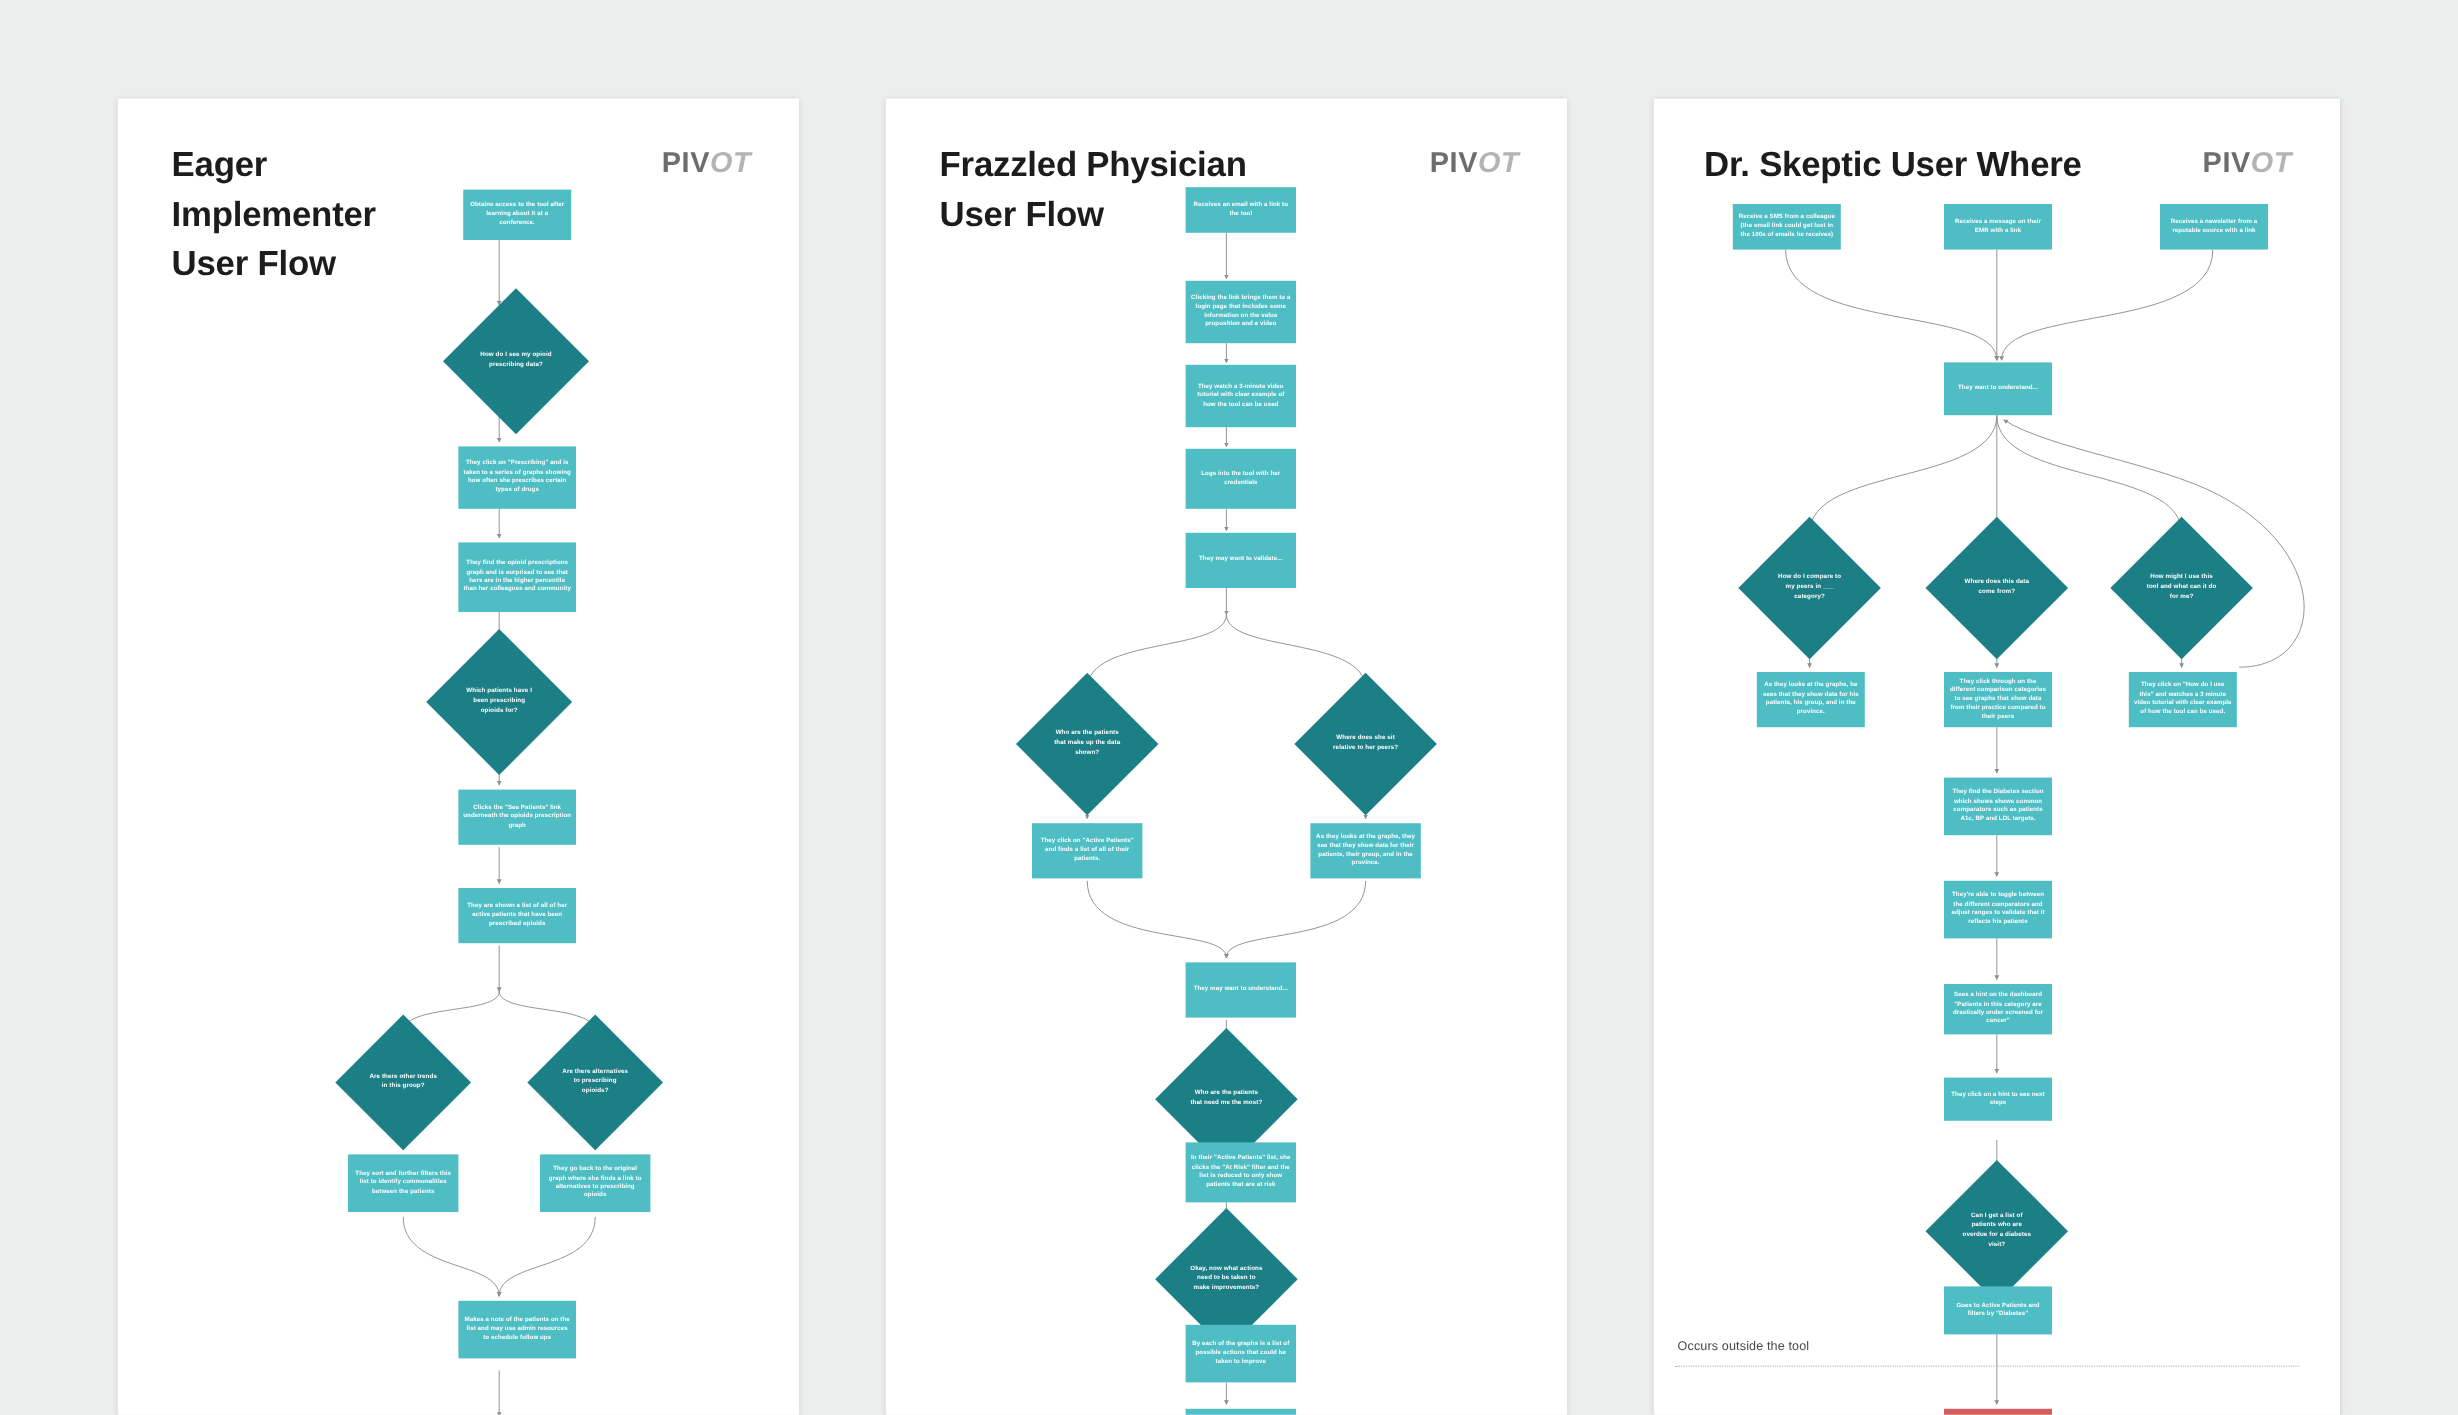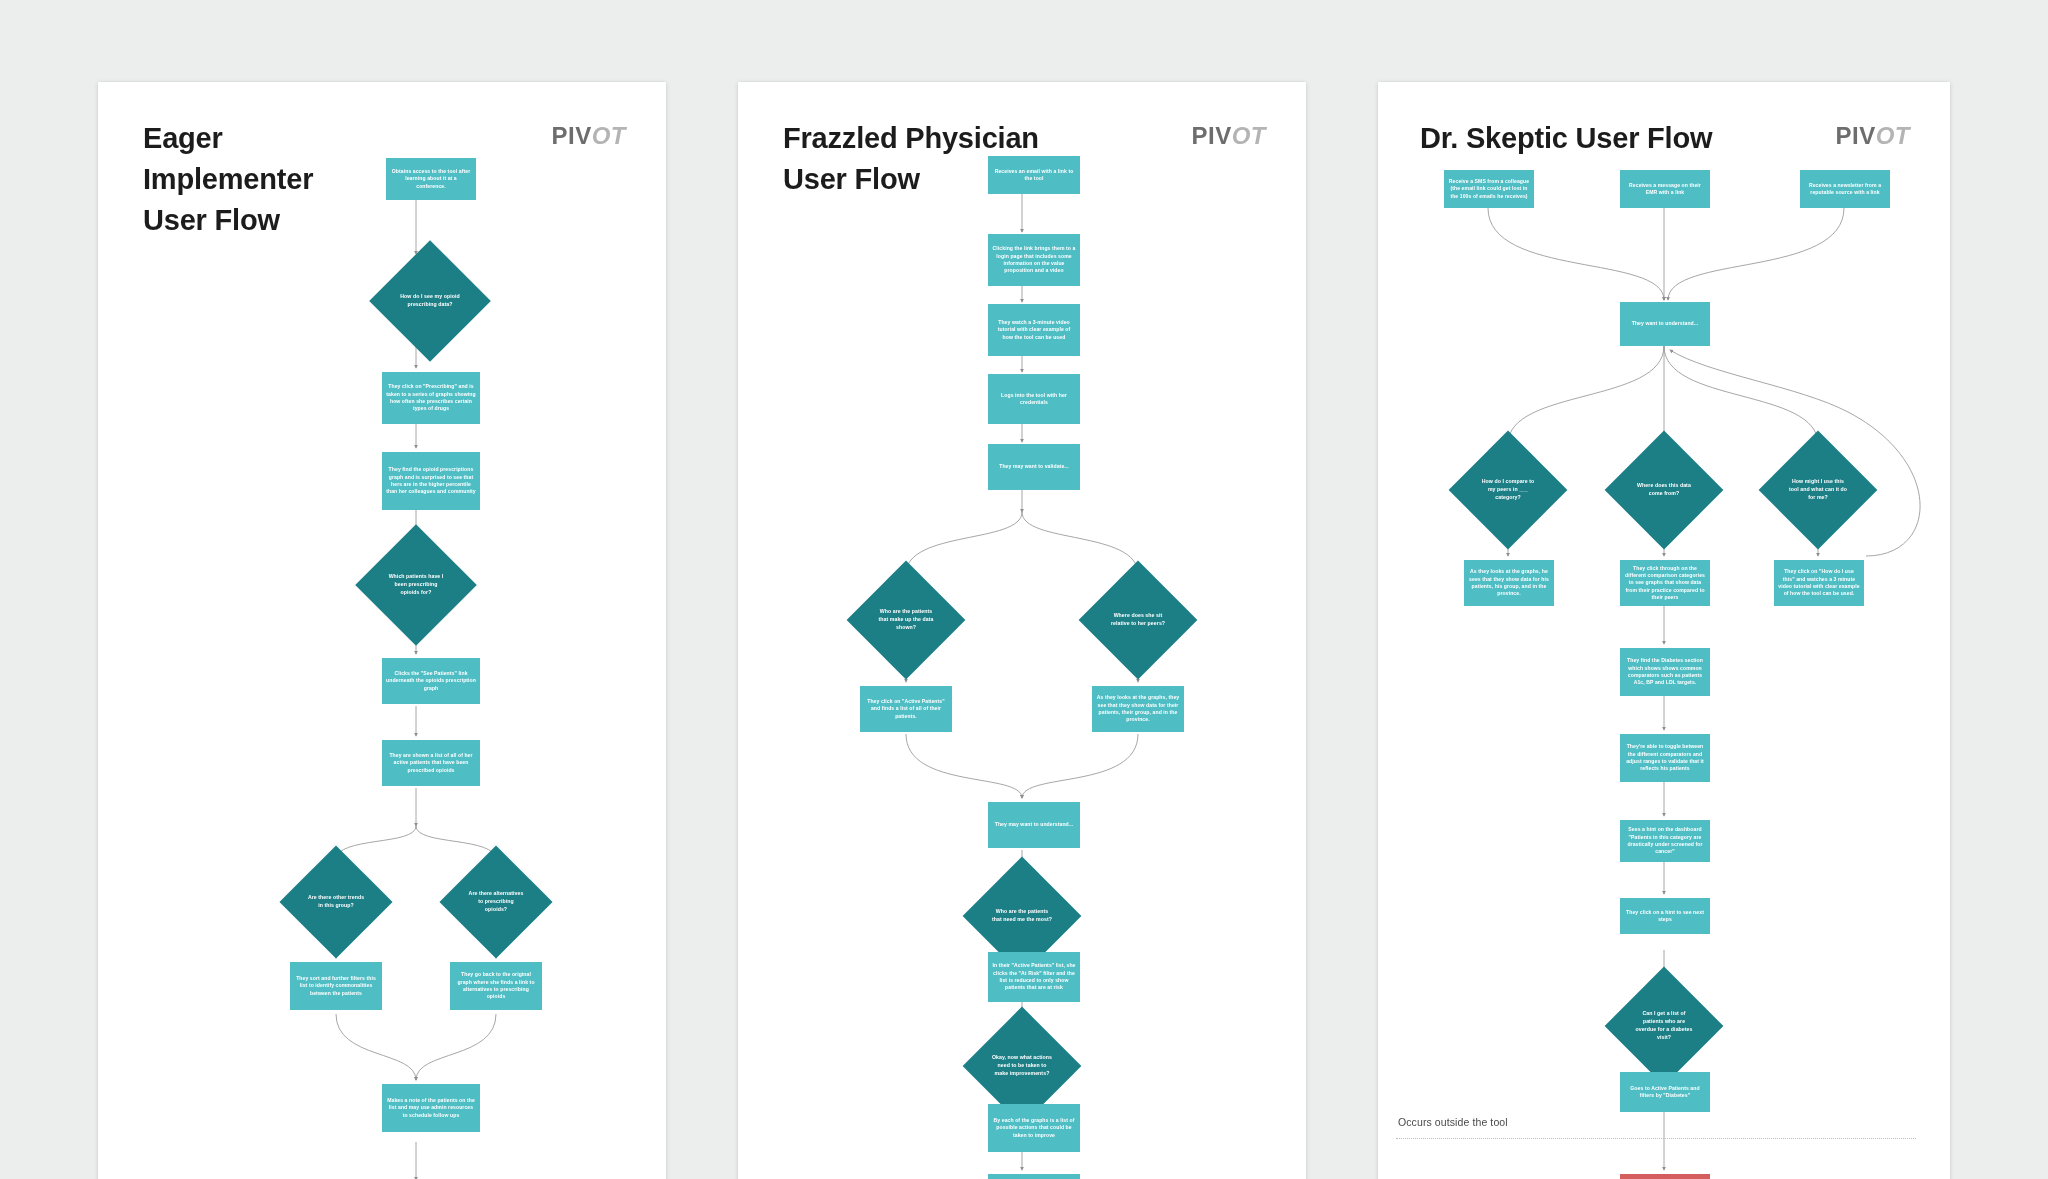--- a/index.html
+++ b/index.html
@@ -299,21 +299,21 @@
       <div class="node process" style="left:250px;top:1022px;width:92px;height:48px;">
         <span class="node-text">By each of the graphs is a list of possible actions that could be taken to improve</span>
       </div>
       <div class="node process" style="left:250px;top:1092px;width:92px;height:48px;">
         
       </div>
     </div>
   </div>
 
   <div class="page" id="page-skeptic">
-    <h1 class="page-title">Dr. Skeptic User Flow</h1>
+    <h1 class="page-title">Dr. Skeptic User Where</h1>
     <div class="logo">
       <span>PIV</span><span class="lg-light">OT</span>
     </div>
 
     <div class="flow">
       <svg class="edges" viewBox="0 0 572 1100" preserveAspectRatio="none">
         <defs>
           <marker id="ar3" markerWidth="5" markerHeight="5" refX="4" refY="2.5" orient="auto">
             <path d="M0,0 L5,2.5 L0,5 z" fill="#8f8f8f"></path>
           </marker>

